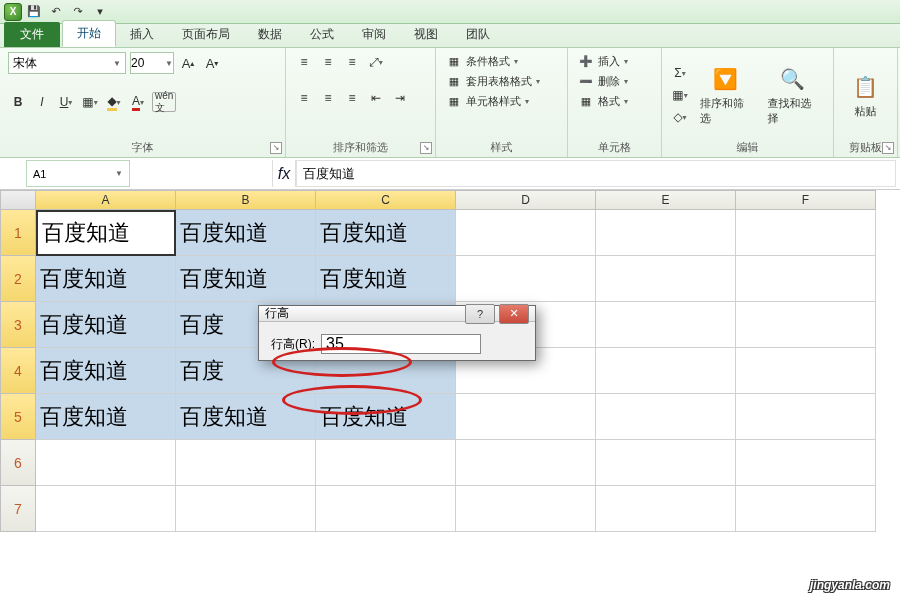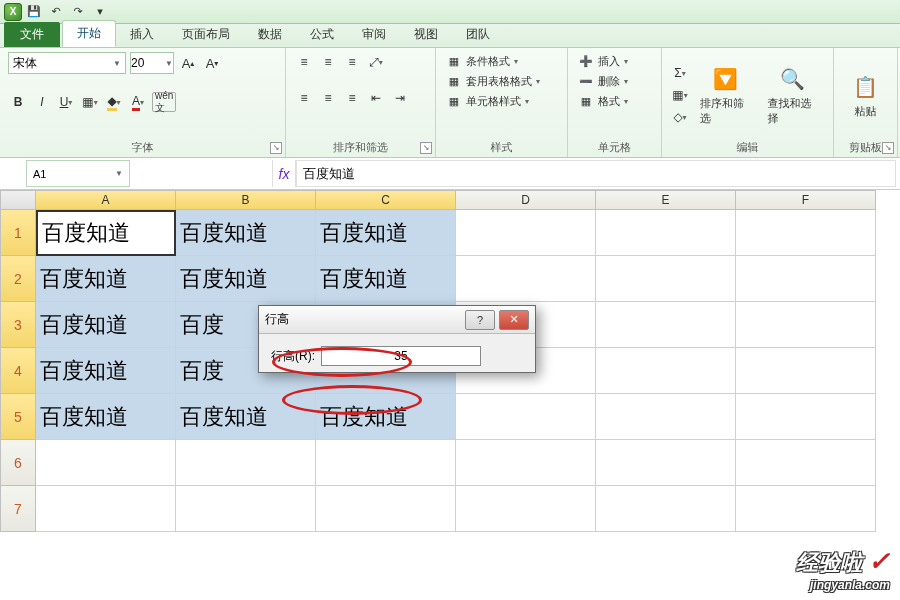--- a/index.html
+++ b/index.html
@@ -31,21 +31,21 @@
 .ibtn { min-width: 20px; height: 20px; display: flex; align-items: center; justify-content: center; font-size: 12px; color: #333; padding: 0 2px; border-radius:2px;}
 .ibtn.large{font-size:13px;}
 .vbig { display:flex; flex-direction:column; align-items:center; justify-content:center; padding: 2px 6px; font-size:11px; color:#333; gap:2px; min-width:48px;}
 .vbig .bicon{width:30px;height:30px;display:flex;align-items:center;justify-content:center;font-size:20px;}
 .stylerow{display:flex;align-items:center;gap:4px;font-size:11px;color:#333;padding:1px 2px;}
 .stylerow .sicon{width:16px;height:16px;display:flex;align-items:center;justify-content:center;}
 
 
 .fbar { height: 32px; display: flex; align-items: stretch; border-bottom: 1px solid #ccc; background:#fff;}
 .fbar .namebox { width: 104px; border: 1px solid #bcd6bc; margin: 2px 2px 2px 26px; font-size: 11px; padding: 2px 6px; display:flex;align-items:center;justify-content:space-between;background:#fff;}
-.fbar .fx { width: 24px; display: flex; align-items: center; justify-content: center; font-style: italic; font-size: 14px; color: #6d28d9; border-left:1px solid #ddd;border-right:1px solid #ddd;margin:2px 0;}
+.fbar .fx { width: 24px; display: flex; align-items: center; justify-content: center; font-style: italic; font-size: 16px; color: #0f172a; border-left:1px solid #ddd;border-right:1px solid #ddd;margin:2px 0;}
 .fbar .formula { flex: 1; border: 1px solid #e0e0e0; margin: 2px 4px 2px 0; font-size: 13px; padding: 2px 6px; display:flex;align-items:center;}
 .fbar .spacer{width:140px;}
 
 
 .gridwrap { position: relative; }
 .colhdr { display: flex; height: 20px; }
 .corner { width: 36px; border: 1px solid #c0c0c0; background: linear-gradient(#f0f0f0,#e0e0e0); }
 .ch { border: 1px solid #c0c0c0; border-left: none; background: linear-gradient(#f5f5f0,#e8e8e0); text-align: center; font-size: 12px; color: #333; display:flex;align-items:center;justify-content:center;}
 .ch.sel { background: linear-gradient(#ffe89a,#f5d76e); }
 .ch.A{width:140px;} .ch.B{width:140px;} .ch.C{width:140px;} .ch.D{width:140px;} .ch.E{width:140px;} .ch.F{width:140px;}
@@ -53,27 +53,27 @@
 .rh { width: 36px; border: 1px solid #c0c0c0; border-top: none; background: linear-gradient(#f5f5f0,#e8e8e0); text-align: center; font-size: 14px; color: #c05a2a; display:flex;align-items:center;justify-content:center;}
 .rh.sel { background: linear-gradient(#ffe89a,#f5d76e); }
 .cell { border: 1px solid #d0d0d0; border-top: none; border-left: none; font-size: 22px; font-family: SimSun, serif; padding: 2px 4px; display:flex;align-items:center; overflow:hidden;white-space:nowrap;}
 .cell.A{width:140px;} .cell.B{width:140px;} .cell.C{width:140px;} .cell.D{width:140px;} .cell.E{width:140px;} .cell.F{width:140px;}
 .cell.sel { background: #c5d9eb; }
 .cell.active { background: #fff; border: 2px solid #333 !important; }
 .r-tall{height:46px;} .r-norm{height:46px;}
 
 
 .dialog { position: absolute; top: 305px; left: 258px; width: 278px; background: #f0f0f0; border: 1px solid #6a6a6a; box-shadow: 4px 4px 12px rgba(0,0,0,0.4); font-size: 12px; z-index: 50;}
-.dialog .dtitle { height: 28px; background: linear-gradient(#fdfdfd,#e5e5e5); display: flex; align-items: center; padding: 0 6px; border-bottom:1px solid #bbb;}
+.dialog .dtitle { height: 16px; background: linear-gradient(#fdfdfd,#e5e5e5); display: flex; align-items: center; padding: 0 6px; border-bottom:1px solid #bbb;}
 .dialog .dtitle .t { flex: 1; }
 .dialog .dtitle .wbtn { width: 30px; height: 20px; margin-left: 4px; border: 1px solid #8a8a8a; border-radius: 2px; display:flex;align-items:center;justify-content:center; font-size:11px;}
 .dialog .dtitle .wbtn.help{background:linear-gradient(#f0f0f0,#d8d8d8);color:#333;}
 .dialog .dtitle .wbtn.close{background:linear-gradient(#e57a6a,#c84a3a);color:#fff;}
 .dialog .dbody { padding: 12px 12px 6px; display:flex; align-items:center; gap:6px;}
-.dialog .dbody input { width: 160px; height: 20px; border: 1px solid #888; padding: 1px 4px; font-size: 12px; text-align: center;}
+.dialog .dbody input { width: 160px; height: 20px; border: 1px solid #888; padding: 1px 4px; font-size: 16px;}
 .dialog .dbtns { padding: 6px 12px 12px; display:flex; gap: 24px; justify-content:center;}
 .dialog .dbtns button { width: 82px; height: 24px; border: 1px solid #888; background: linear-gradient(#fdfdfd,#e0e0e0); font-size: 12px; border-radius:2px;}
 .dialog .dbtns button.primary{border:1px solid #3a7ab8; box-shadow: 0 0 0 1px #7ab0e0 inset;}
 
 
 .anno{position:absolute;pointer-events:none;z-index:60;}
 .circle1{position:absolute;top:347px;left:272px;width:140px;height:30px;border:3px solid #d02020;border-radius:50%;z-index:70;pointer-events:none;}
 .circle2{position:absolute;top:385px;left:282px;width:140px;height:30px;border:3px solid #d02020;border-radius:50%;z-index:70;pointer-events:none;}
 
 
@@ -347,15 +347,14 @@
   <defs>
     <marker id="ah" markerWidth="10" markerHeight="10" refX="8" refY="3" orient="auto">
       <path d="M0,0 L9,3 L0,6 Z" fill="#d02020"></path>
     </marker>
   </defs>
   <line x1="660" y1="170" x2="470" y2="320" stroke="#d02020" stroke-width="2.5" marker-end="url(#ah)"></line>
   <line x1="620" y1="360" x2="488" y2="395" stroke="#d02020" stroke-width="2.5" marker-end="url(#ah)"></line>
 </svg>
 
 <div class="wm">
-  <div class="l1"><span>经验啦</span><span class="chk">✓</span></div>
   <div class="l2">jingyanla.com</div>
 </div>
 
 </body></html>

